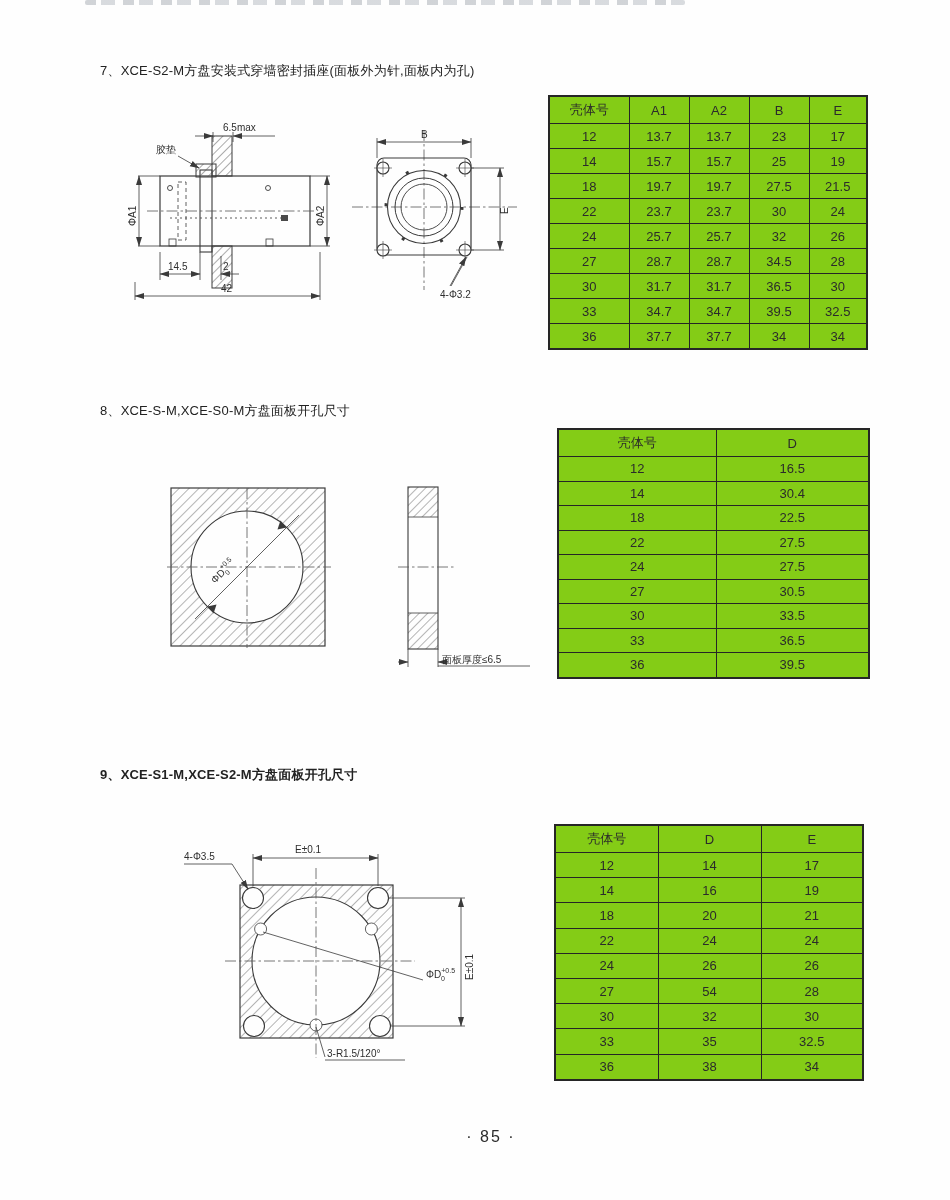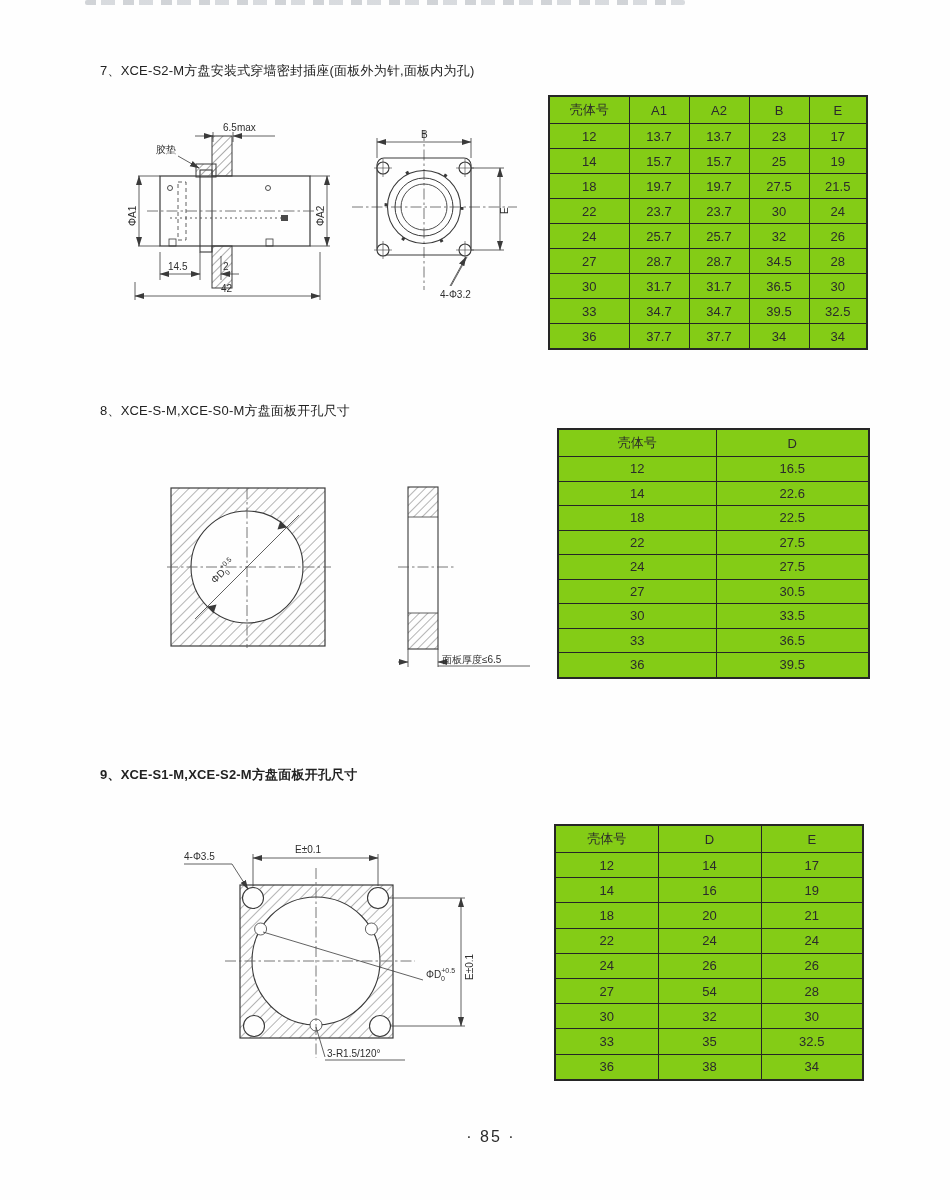--- a/index.html
+++ b/index.html
@@ -288,21 +288,21 @@
         <th>D</th>
       </tr>
     </thead>
   <tbody>
       <tr>
         <td>12</td>
         <td>16.5</td>
       </tr>
       <tr>
         <td>14</td>
-        <td>22.6</td>
+        <td>30.4</td>
       </tr>
       <tr>
         <td>18</td>
         <td>22.5</td>
       </tr>
       <tr>
         <td>22</td>
         <td>27.5</td>
       </tr>
       <tr>

